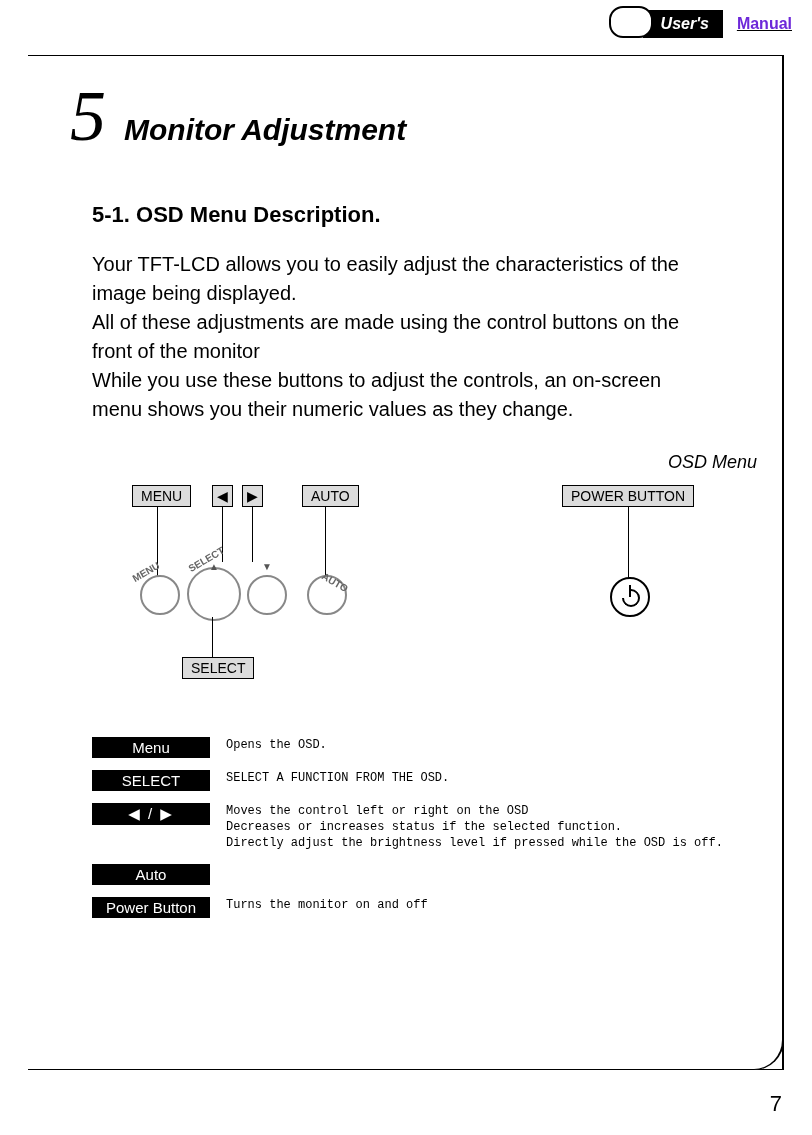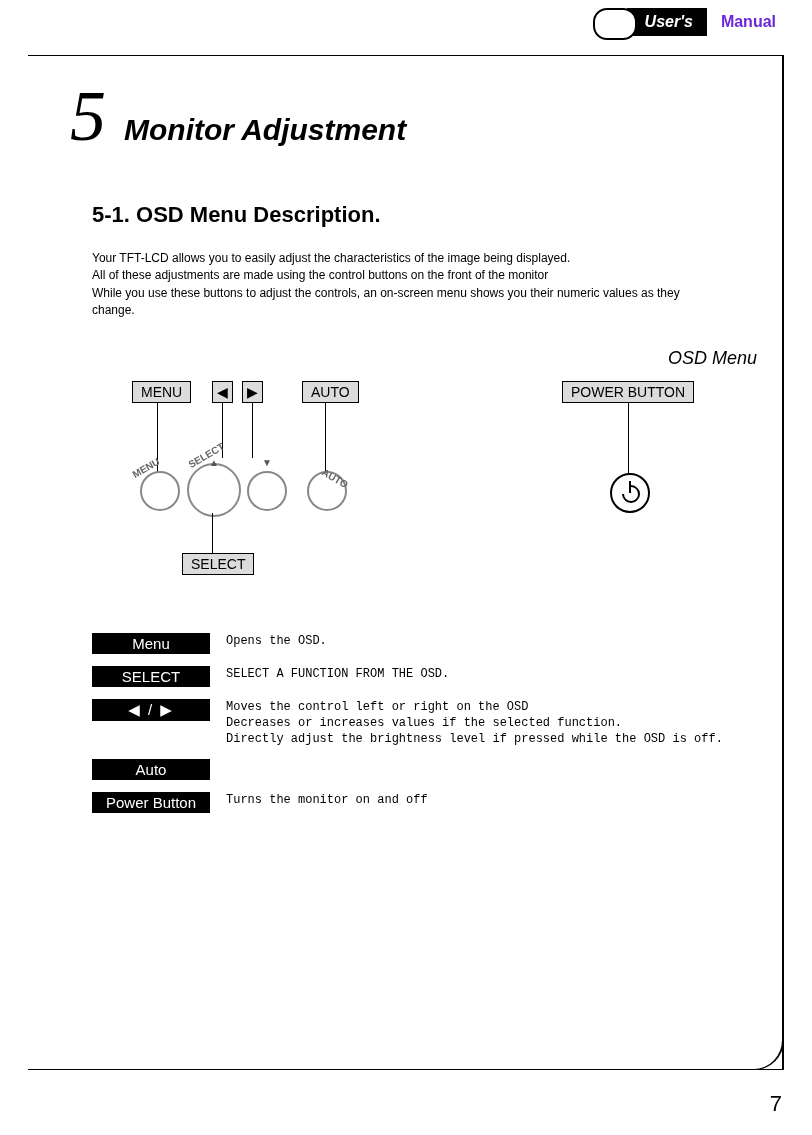--- a/index.html
+++ b/index.html
@@ -14,24 +14,25 @@
     width: 812px;
     height: 1135px;
     position: relative;
     box-sizing: border-box;
   }
 
   
   .header-tab {
     position: absolute;
     top: 8px;
-    right: 22px;
+    right: 6px;
     display: flex;
-    align-items: flex-start;
+    align-items: flex-end;
     height: 30px;
+    text-decoration: underline;
   }
   .tab-circle {
     width: 40px;
     height: 28px;
     border: 2px solid #000;
     border-radius: 14px;
     background: #fff;
     z-index: 2;
   }
   .tab-users {
@@ -117,21 +118,21 @@
 
   .sec-title {
     font-family: Arial, Helvetica, sans-serif;
     font-weight: bold;
     font-size: 22px;
     margin: 8px 0 22px 22px;
   }
 
   .intro {
     font-family: "Trebuchet MS", "Lucida Sans", sans-serif;
-    font-size: 12px;
+    font-size: 20px;
     line-height: 1.45;
     margin: 0 0 28px 22px;
     max-width: 620px;
   }
 
   .diagram-title {
     font-family: "Trebuchet MS", sans-serif;
     font-style: italic;
     font-size: 18px;
     margin: 0 0 4px 40px;
@@ -304,21 +305,21 @@
 
       <div class="drow">
         <div class="dlabel">SELECT</div>
         <div class="ddesc">SELECT A FUNCTION FROM THE OSD.</div>
       </div>
 
       <div class="drow">
         <div class="dlabel arrows">◀ / ▶</div>
         <div class="ddesc">
           <span>Moves the control left or right on the OSD</span><br>
-          <span>Decreases or increases  values if the selected function.</span><br>
+          <span>Decreases or increases  status if the selected function.</span><br>
           <span style="display:block;">Directly adjust the brightness level if pressed while the OSD is off.</span>
         </div>
       </div>
 
       <div class="drow">
         <div class="dlabel">Auto</div>
       </div>
 
 
       <div class="drow">

